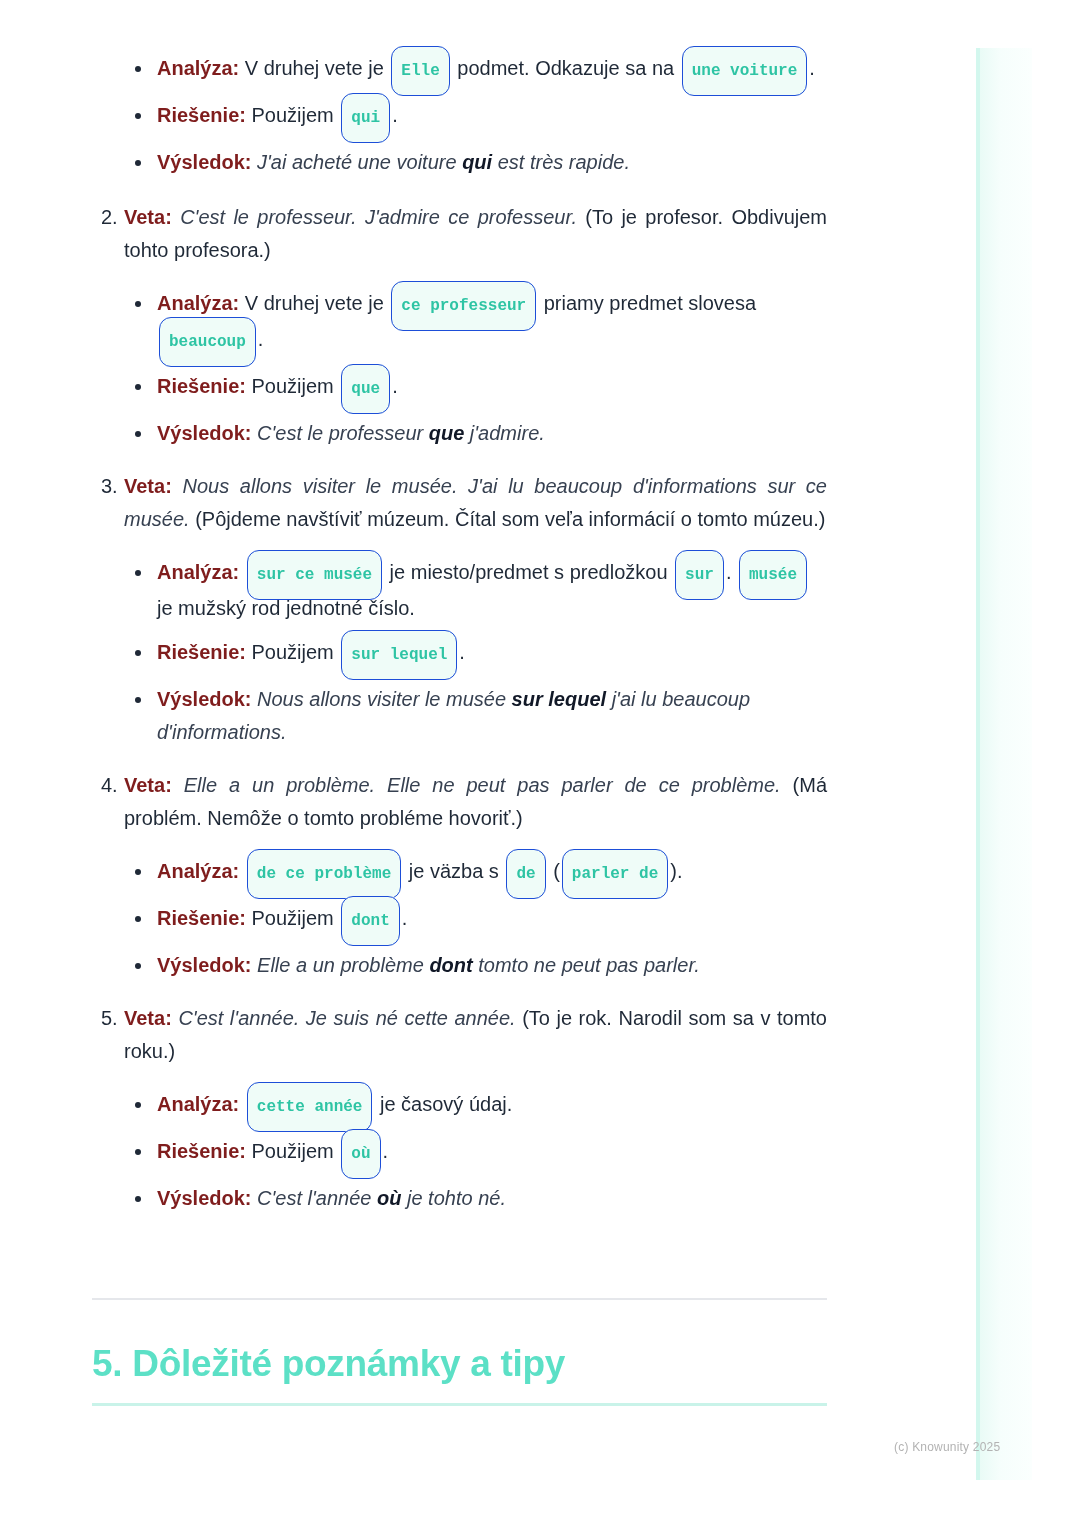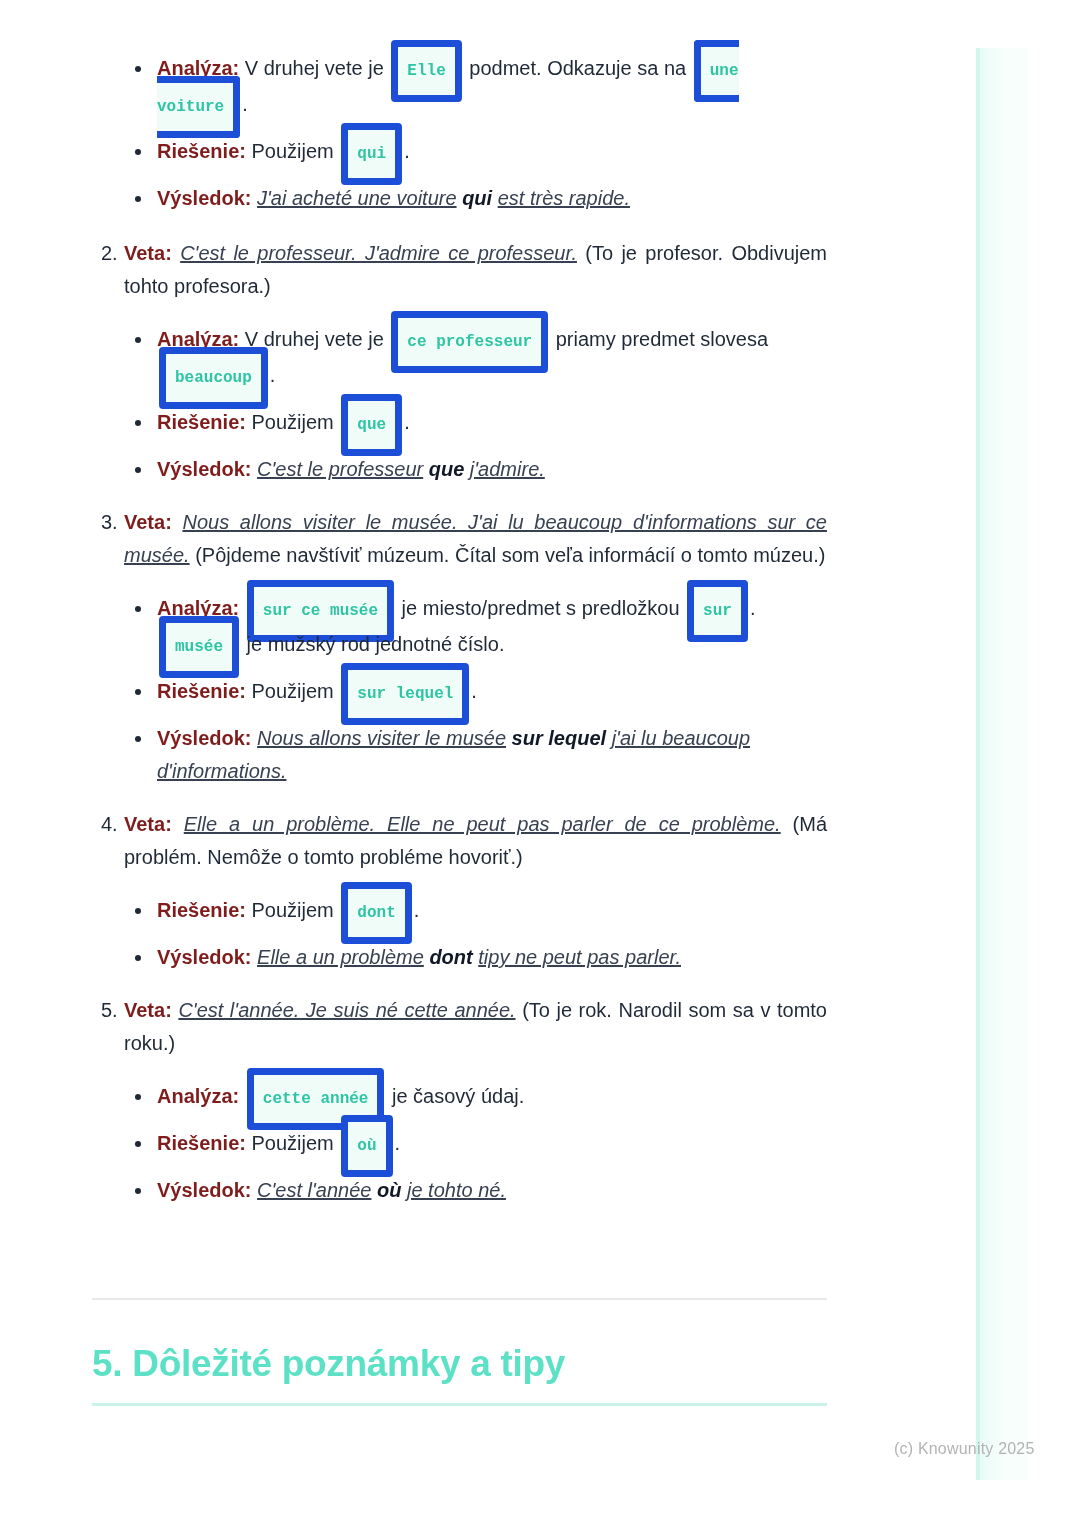--- a/index.html
+++ b/index.html
@@ -13,35 +13,35 @@
     font-size: 20px; line-height: 33px;
   }
   .sidebar {
     position: absolute; left: 976px; top: 48px; width: 56px; height: 1432px;
     background: linear-gradient(to right, #e9fbf6, #f6fefc 40%, #fbfffe);
     border-left: 4px solid #d3f7ee;
     box-sizing: border-box;
   }
   .footer {
     position: absolute; left: 894px; top: 1440px;
-    font-size: 16px; color: #b3b3b3; letter-spacing: 0.2px;
+    font-size: 12px; color: #b3b3b3; letter-spacing: 0.2px;
   }
   ul.sub { list-style: none; margin: 0; padding: 0 0 0 33px; }
   ul.sub li { position: relative; margin: 0 0 11px 0; padding-left: 32px; }
   ul.sub li::before {
     content: ""; position: absolute; left: 10px; top: 14px;
     width: 6px; height: 6px; border-radius: 50%; background: #1f2937;
   }
   .b { font-weight: bold; color: #7f1d1d; }
-  .i { font-style: italic; color: #374151; text-decoration: underline; }
+  .i { font-style: italic; color: #374151; }
   .bi { font-weight: bold; font-style: italic; color: #111827; }
   code {
     font-family: "Liberation Mono", "DejaVu Sans Mono", monospace;
     font-weight: bold; font-size: 16px; color: #2ec4a4;
-    background: #effcf8; border: 7px solid #1d4ed8; border-radius: 4px;
+    background: #effcf8; border: 1px solid #1d4ed8; border-radius: 12px;
     padding: 15px 9px; margin: 0 2px;
   }
   .item { position: relative; padding-left: 32px; margin-top: 20px; }
   .item .num { position: absolute; left: 9px; top: 0; }
   .item .veta { text-align: justify; }
   .item ul.sub { margin-top: 20px; padding-left: 33px; margin-left: -32px; }
   .first-list { margin-top: 52px; }
   .hr {
     position: absolute; left: 92px; top: 1298px; width: 735px; height: 2px;
     background: #e5e7eb;
@@ -144,29 +144,36 @@
 
   <div class="item">
     <span class="num">4.</span>
     <div class="veta">
       <span class="b">Veta:</span>
       <span class="i">Elle a un problème. Elle ne peut pas parler de ce problème.</span>
       <span>(Má problém. Nemôže o tomto probléme hovoriť.)</span>
     </div>
     <ul class="sub">
       <li>
+        <span class="b">Analýza:</span>
+        <code>de ce problème</code>
+        <span>je väzba s</span>
+        <code>de</code>
+        <span>(</span><code>parler de</code><span>).</span>
+      </li>
+      <li>
         <span class="b">Riešenie:</span>
         <span>Použijem</span>
         <code>dont</code>.
       </li>
       <li>
         <span class="b">Výsledok:</span>
         <span class="i">Elle a un problème</span>
         <span class="bi">dont</span>
-        <span class="i">tipy ne peut pas parler.</span>
+        <span class="i">tomto ne peut pas parler.</span>
       </li>
     </ul>
   </div>
 
   <div class="item">
     <span class="num">5.</span>
     <div class="veta">
       <span class="b">Veta:</span>
       <span class="i">C'est l'année. Je suis né cette année.</span>
       <span>(To je rok. Narodil som sa v tomto roku.)</span>

